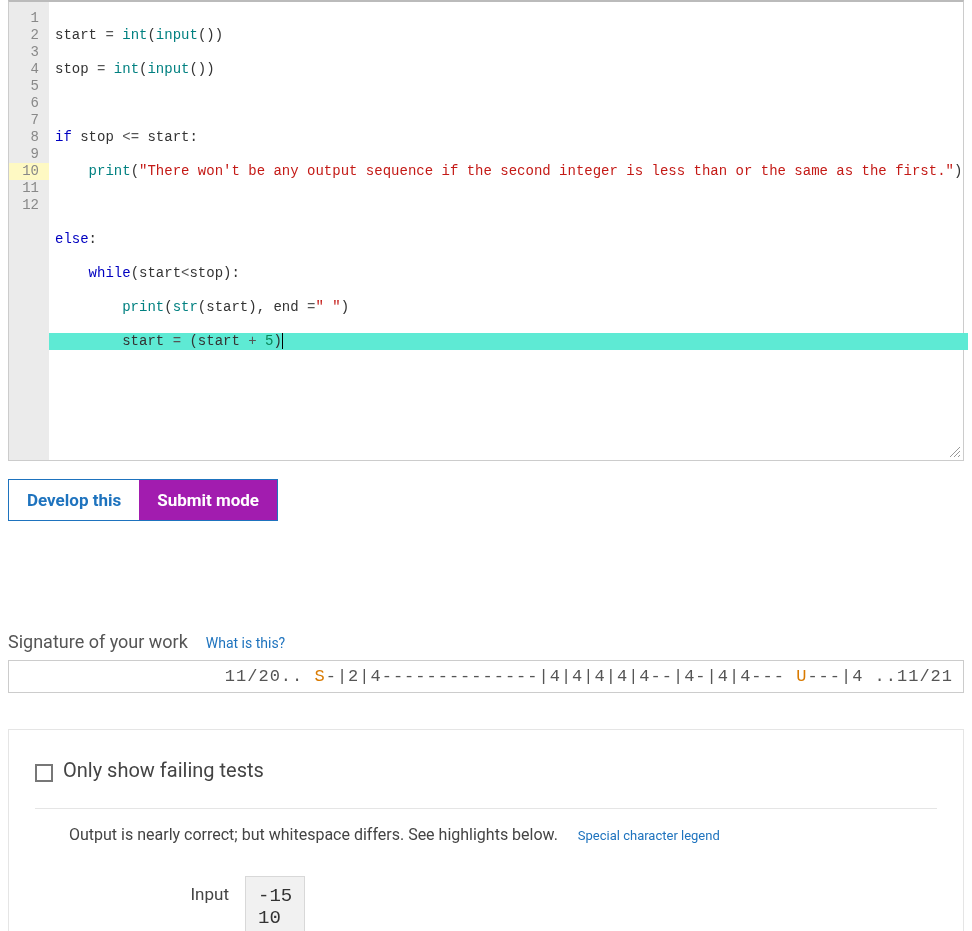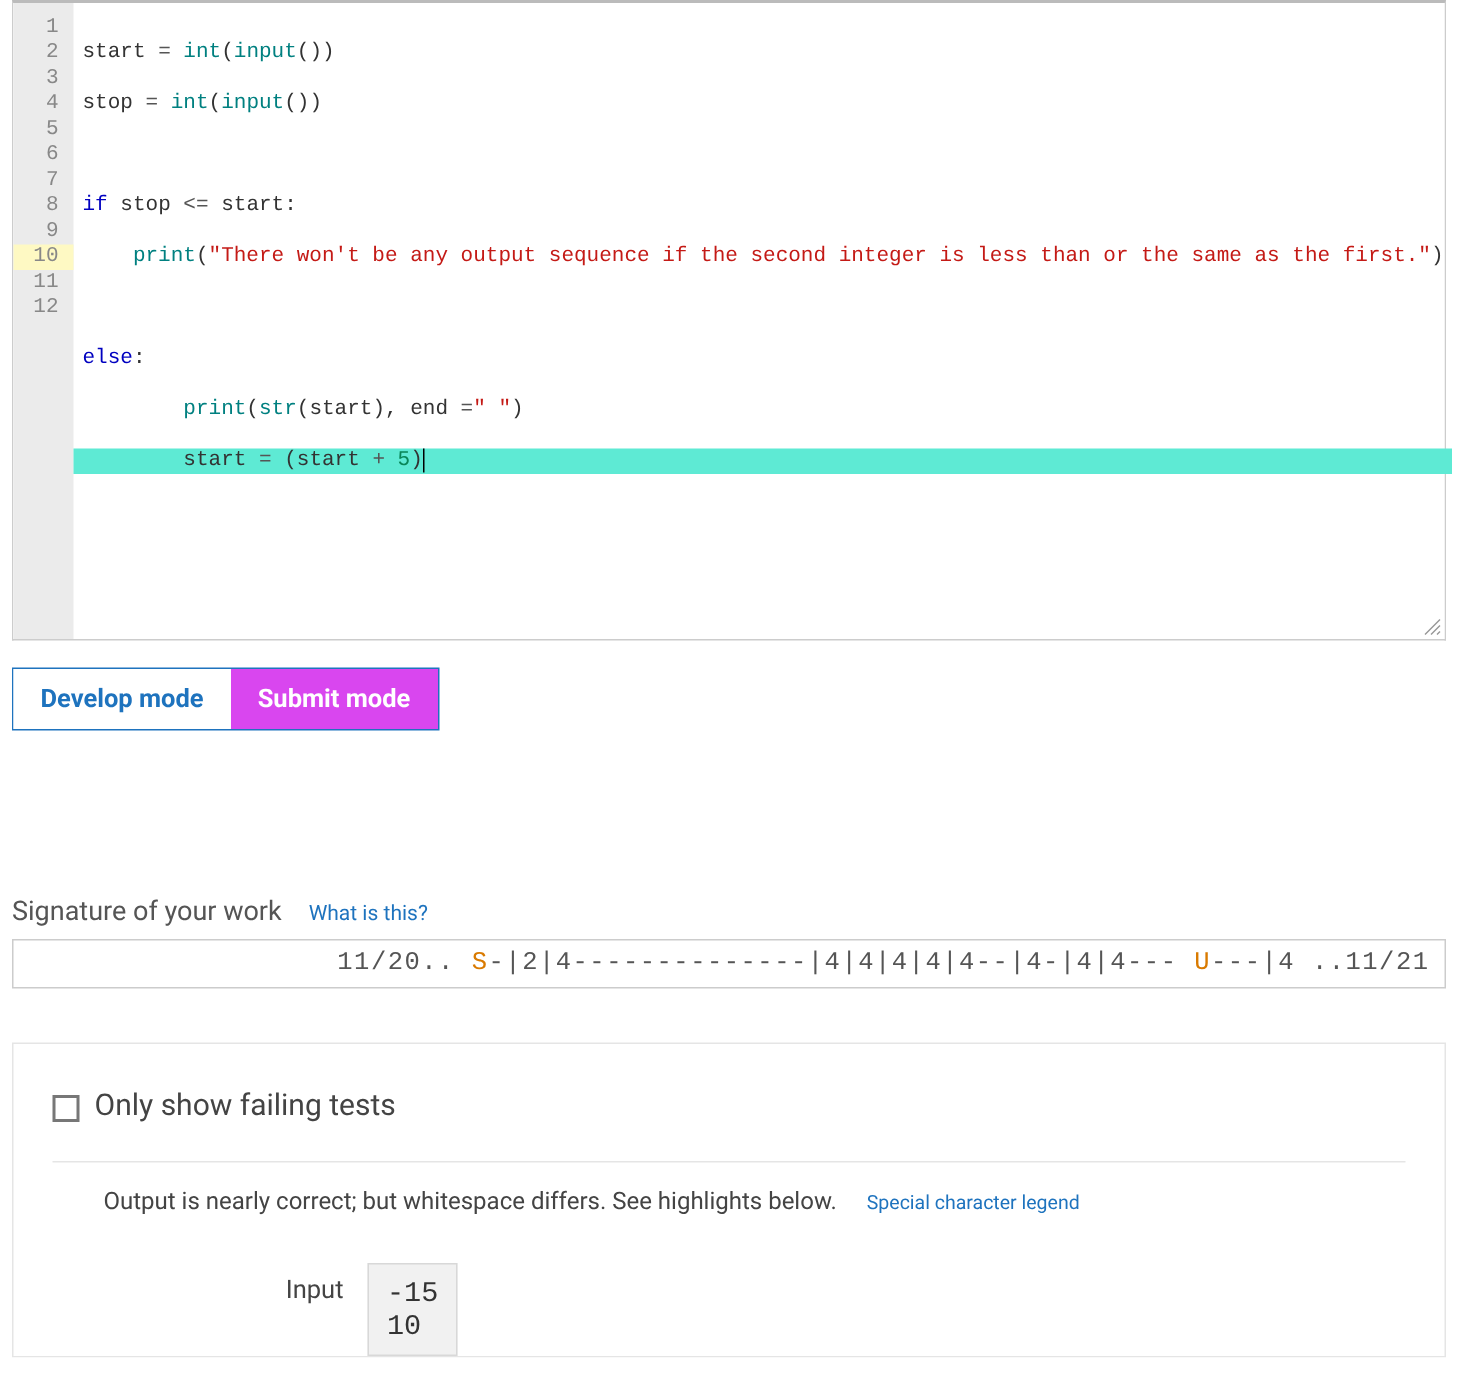--- a/index.html
+++ b/index.html
@@ -59,21 +59,21 @@
     border: 1px solid #1e73be;
     width: fit-content;
     font-weight: 700;
   }
   .mode-tab {
     padding: 10px 18px;
     font-size: 17px;
     cursor: pointer;
   }
   .mode-tab.dev { background: #fff; color: #1e73be; }
-  .mode-tab.sub { background: #d946ef; color: #fff; }
+  .mode-tab.sub { background: #a21caf; color: #fff; }
 
   .sig-section {
     margin: 110px 8px 0 8px;
   }
   .sig-label {
     color: #555; font-size: 18px;
   }
   .sig-help {
     color: #1e73be; font-size: 14px; margin-left: 14px; cursor: pointer;
   }
@@ -157,35 +157,36 @@
       <div class="ln">12</div>
     </div>
     <div class="code">
 <span class="code-line"><span>start </span><span class="tok-op">=</span><span> </span><span class="tok-fn">int</span><span>(</span><span class="tok-fn">input</span><span>())</span></span>
 <span class="code-line"><span>stop </span><span class="tok-op">=</span><span> </span><span class="tok-fn">int</span><span>(</span><span class="tok-fn">input</span><span>())</span></span>
 <span class="code-line"></span>
 <span class="code-line"><span class="tok-kw">if</span><span> stop </span><span class="tok-op">&lt;=</span><span> start:</span></span>
 <span class="code-line"><span>    </span><span class="tok-fn">print</span><span>(</span><span class="tok-str">"There won't be any output sequence if the second integer is less than or the same as the first."</span><span>)</span></span>
 <span class="code-line"></span>
 <span class="code-line"><span class="tok-kw">else</span><span>:</span></span>
+<span class="code-line"><span>    </span><span class="tok-kw">while</span><span>(start</span><span class="tok-op">&lt;</span><span>stop):</span></span>
 <span class="code-line"><span>        </span><span class="tok-fn">print</span><span>(</span><span class="tok-fn">str</span><span>(start), end </span><span class="tok-op">=</span><span class="tok-str">" "</span><span>)</span></span>
 <span class="code-line active-row"><span>        </span><span>start </span><span class="tok-op">=</span><span> (start </span><span class="tok-op">+</span><span> </span><span class="tok-num">5</span><span>)</span><span class="cursor"></span></span>
 <span class="code-line"></span>
 <span class="code-line"></span>
     </div>
   </div>
   <div class="resize-handle">
     <svg width="12" height="12">
         <path d="M1 11 L11 1 M5 11 L11 5 M9 11 L11 9" stroke="#999" stroke-width="1" fill="none"></path>
       </svg>
   </div>
 </div>
 
 <div class="mode-tabs">
-  <div class="mode-tab dev">Develop mode</div>
+  <div class="mode-tab dev">Develop this</div>
   <div class="mode-tab sub">Submit mode</div>
 </div>
 
 <div class="sig-section">
   <span class="sig-label">Signature of your work</span>
   <span class="sig-help">What is this?</span>
   <div class="sig-box"><span>11/20.. </span><span class="sig-s">S</span><span>-|2|4--------------|4|4|4|4|4--|4-|4|4--- </span><span class="sig-u">U</span><span>---|4 ..11/21</span></div>
 </div>
 
 <div class="results-section">

